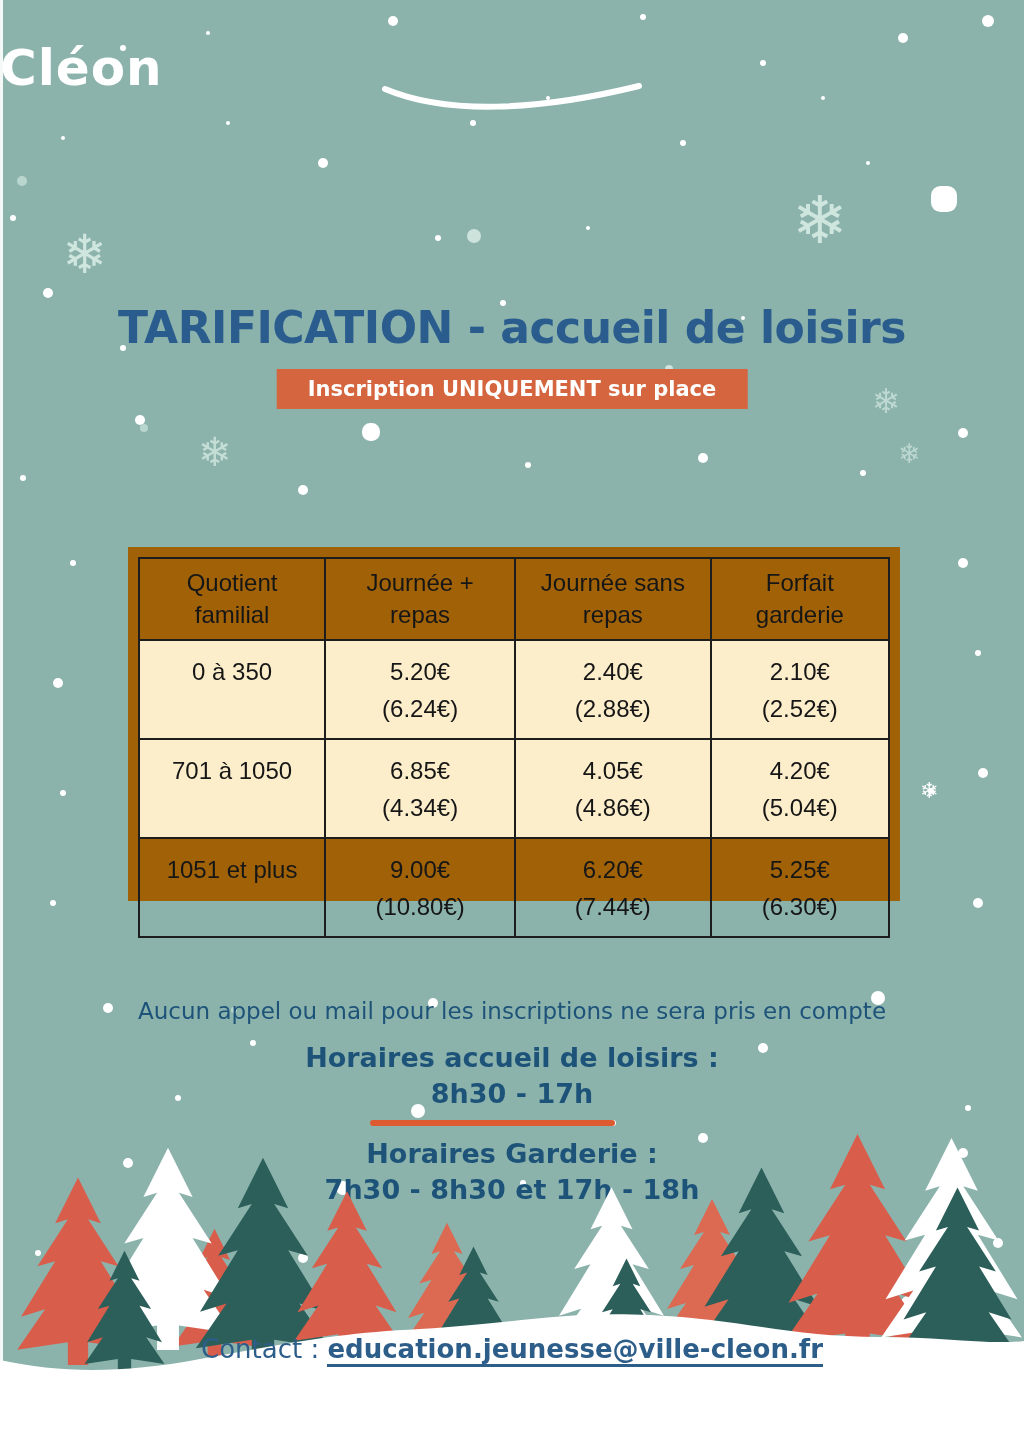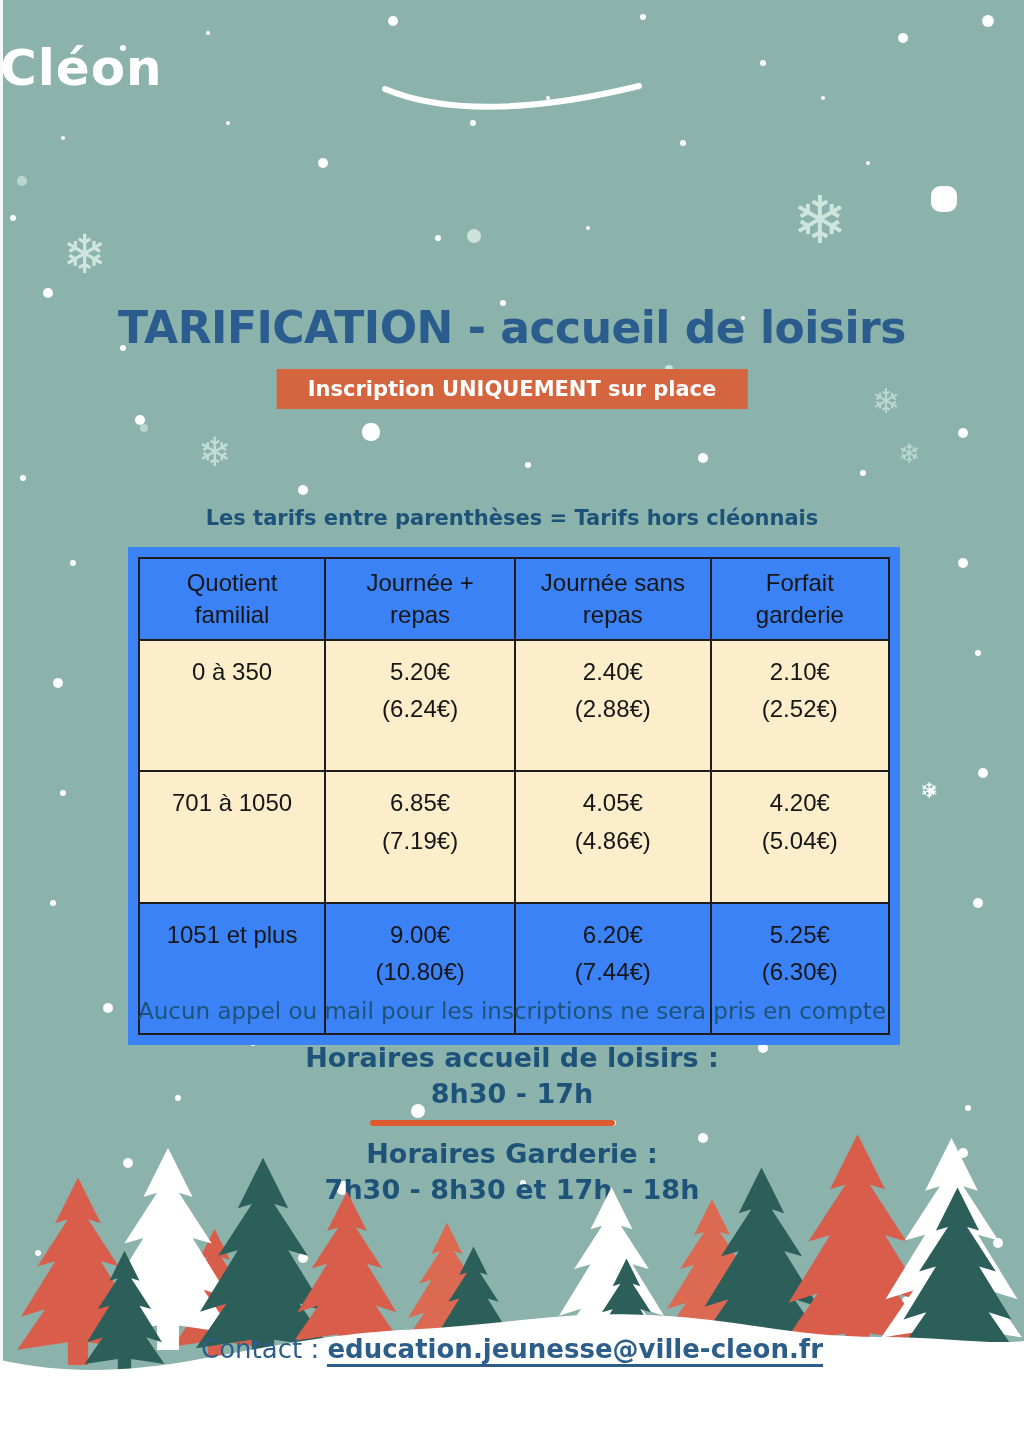--- a/index.html
+++ b/index.html
@@ -49,22 +49,22 @@
   
   .title{position:absolute;top:302px;left:0;width:100%;text-align:center;
     font-size:44px;font-weight:800;letter-spacing:-0.5px;color:#2a5c8e;}
   .banner{position:absolute;top:369px;left:50%;transform:translateX(-50%);
     background:#d4653e;color:#fff;font-size:21px;font-weight:700;
     padding:8px 31px;white-space:nowrap;}
   .note{position:absolute;top:506px;left:0;width:100%;text-align:center;
     font-size:21px;font-weight:700;color:#1e5379;}
 
   
-  .table-panel{position:absolute;top:547px;left:128px;width:772px;height:498px;
-    background:#3b82f6;box-sizing:border-box;padding:10px;}
+  .table-panel{position:absolute;top:547px;left:128px;width:772px;height:354px;
+    background:#a16207;box-sizing:border-box;padding:10px;}
   table.pricing{border-collapse:collapse;width:100%;height:100%;
     font-family:"Liberation Sans", sans-serif;color:#161616;}
   table.pricing th, table.pricing td{border:2.5px solid #1d1d1d;text-align:center;}
   table.pricing th{font-size:24px;font-weight:400;line-height:1.35;height:78px;vertical-align:middle;}
   table.pricing td{font-size:24px;vertical-align:top;padding-top:12px;line-height:1.55;height:84px;}
   .col-q{width:186px;} .col-a{width:190px;} .col-b{width:196px;} .col-c{width:178px;}
   tr.cream td{background:#fceecb;}
 
   
   .no-phone{position:absolute;top:998px;left:0;width:100%;text-align:center;
@@ -100,21 +100,20 @@
   <div class="logo">
     <span class="logo-small">Ville de</span>
     <span class="logo-large">Cléon</span>
     <svg class="logo-swoosh" width="270" height="30" viewBox="0 0 270 30">
       <path d="M8 6 C 70 32, 160 28, 262 3" stroke="#ffffff" stroke-width="6" fill="none" stroke-linecap="round"></path>
     </svg>
   </div>
 
   <div class="title">TARIFICATION - accueil de loisirs</div>
   <div class="banner">Inscription UNIQUEMENT sur place</div>
-  <div class="note">Les tarifs entre parenthèses = Tarifs hors cléonnais</div>
 
   <div class="table-panel">
     <table class="pricing">
       <thead>
         <tr>
           <th class="col-q"><span>Quotient</span><br><span>familial</span></th>
           <th class="col-a"><span>Journée +</span><br><span>repas</span></th>
           <th class="col-b"><span>Journée sans</span><br><span>repas</span></th>
           <th class="col-c"><span>Forfait</span><br><span>garderie</span></th>
         </tr>
@@ -132,21 +131,21 @@
             </td>
           <td>
               <div>2.10€</div>
               <div>(2.52€)</div>
             </td>
         </tr>
         <tr class="cream">
           <td>701 à 1050</td>
           <td>
               <div>6.85€</div>
-              <div>(7.19€)</div>
+              <div>(4.34€)</div>
             </td>
           <td>
               <div>4.05€</div>
               <div>(4.86€)</div>
             </td>
           <td>
               <div>4.20€</div>
               <div>(5.04€)</div>
             </td>
         </tr>

